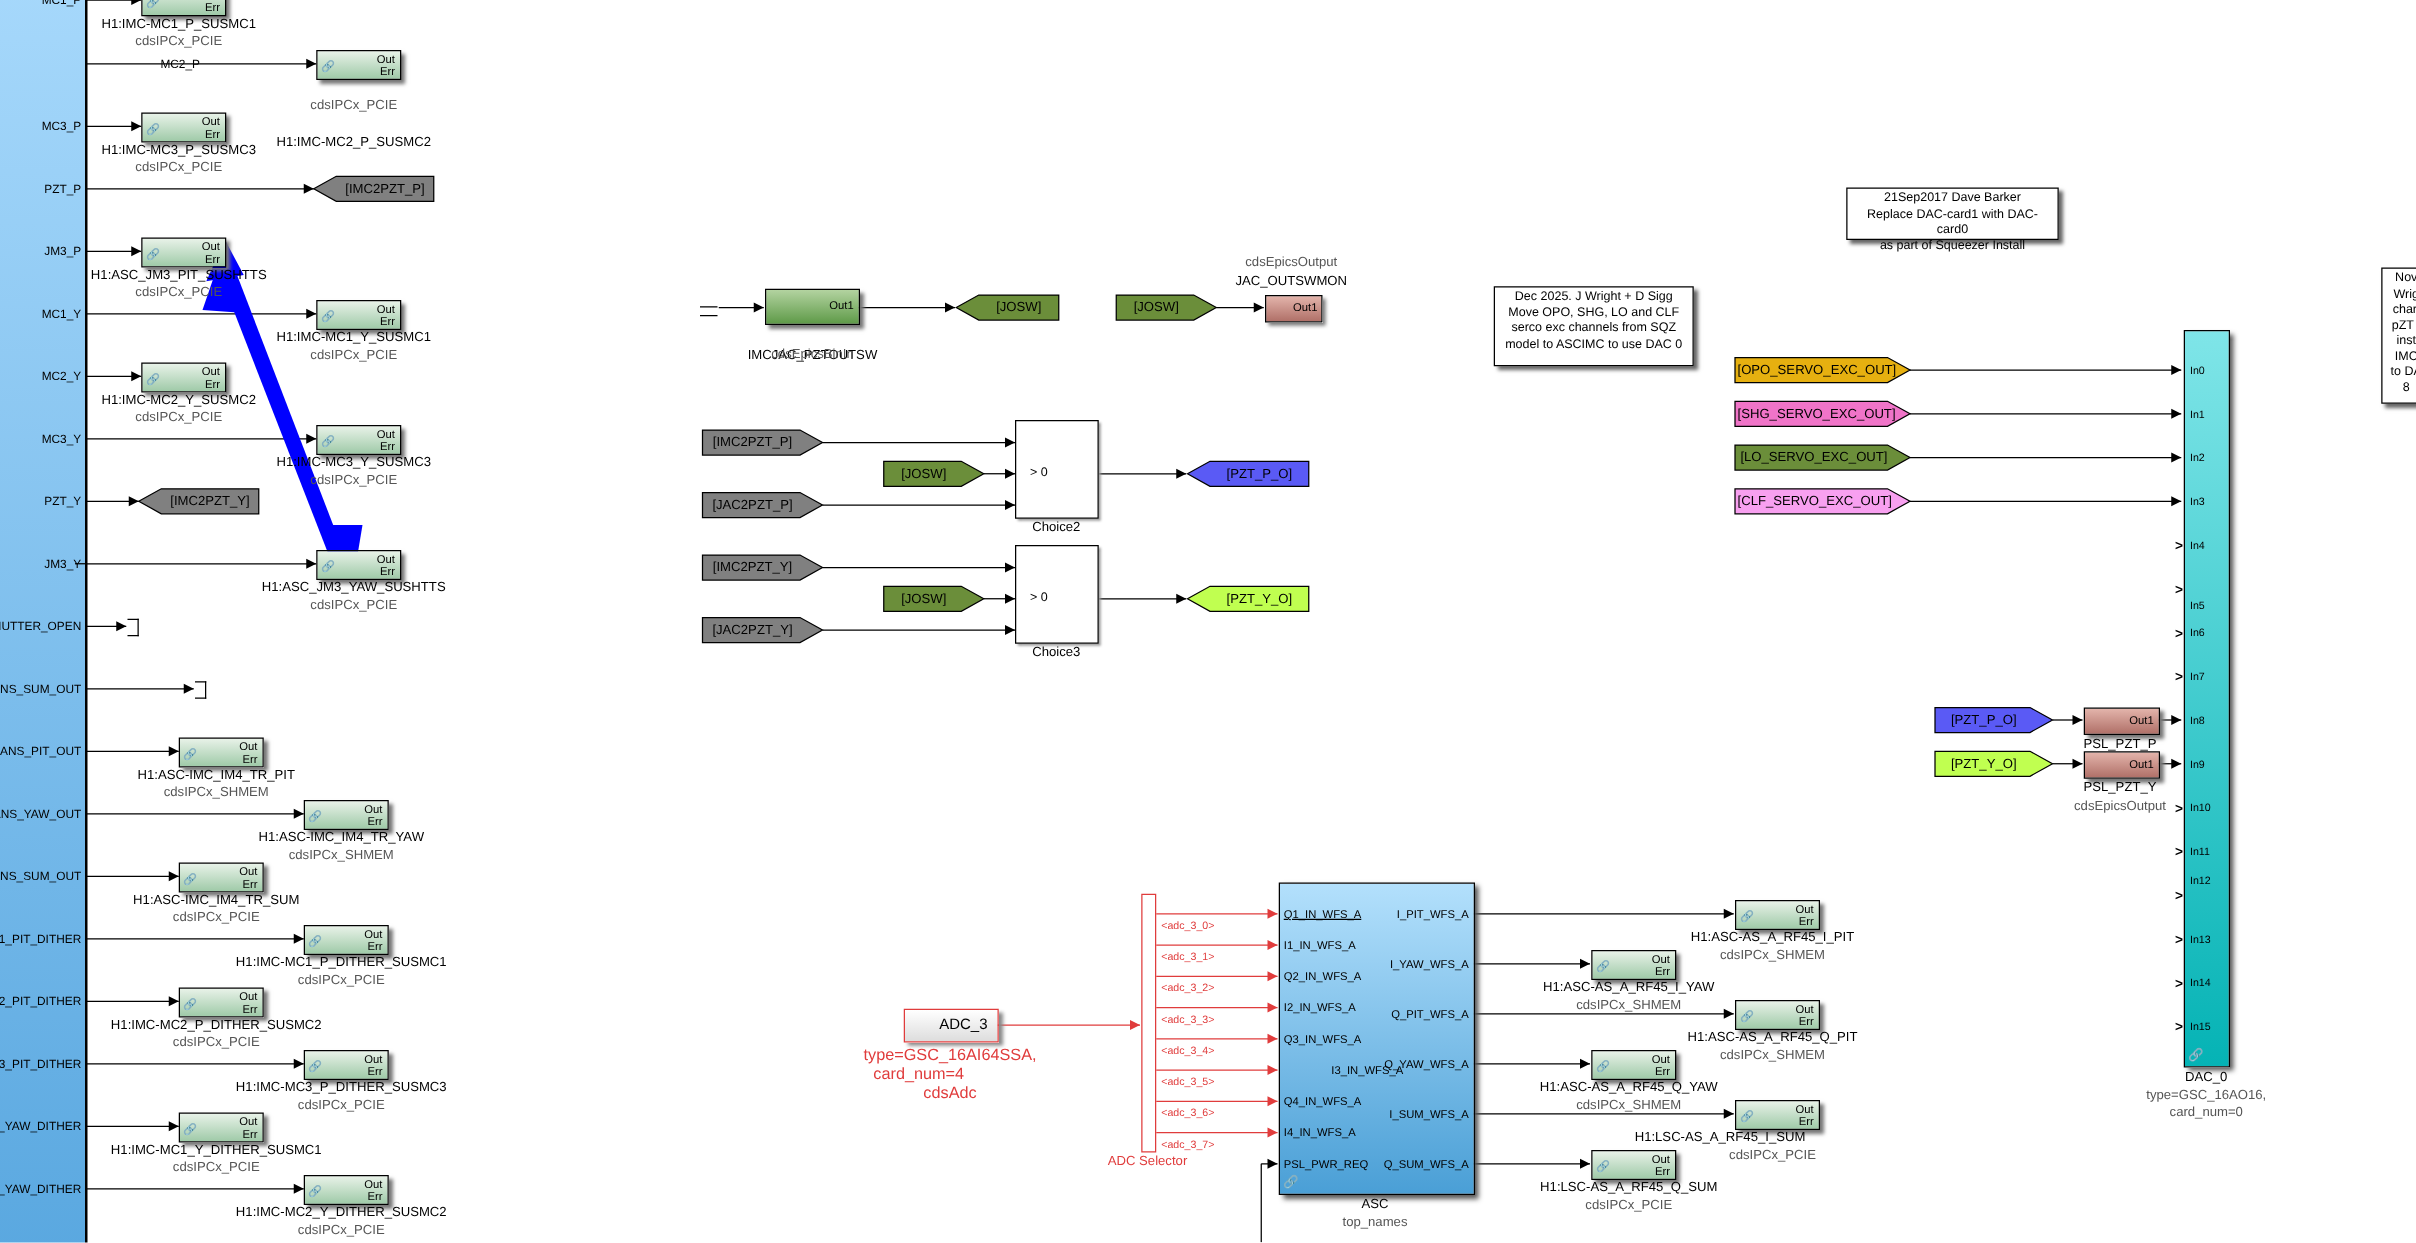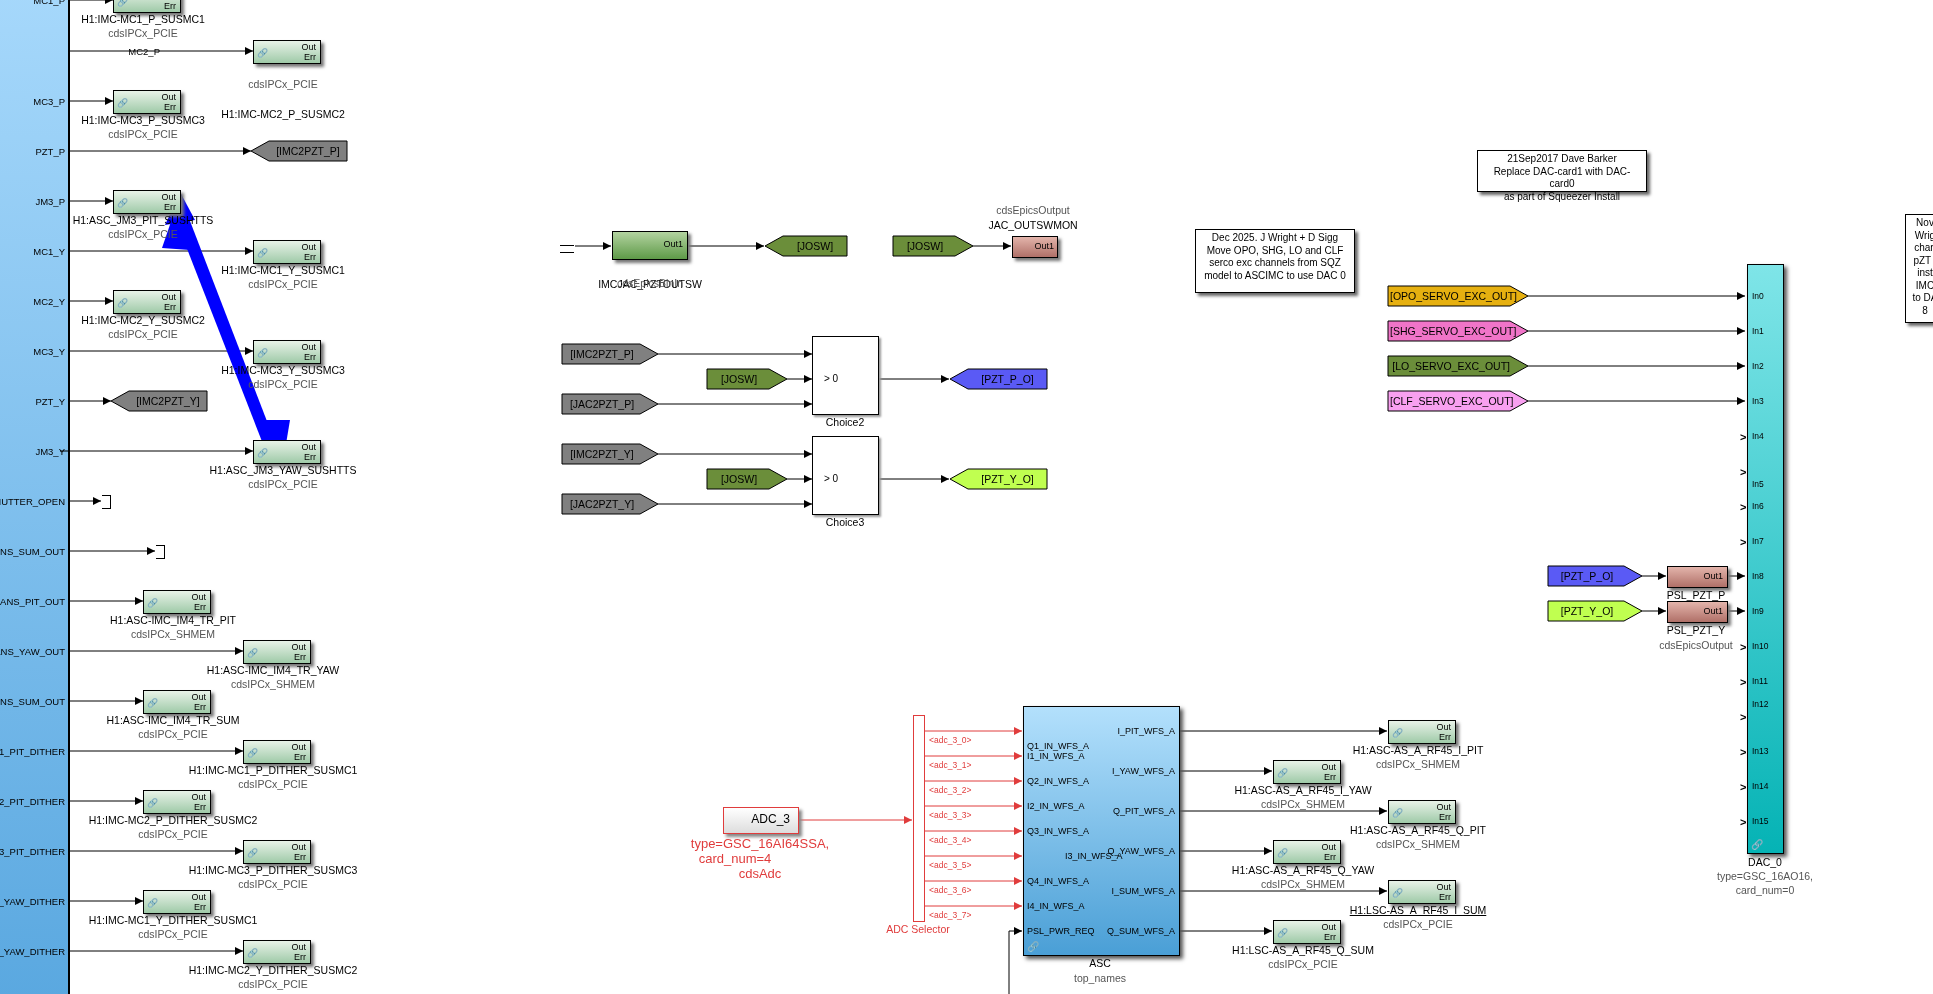--- a/index.html
+++ b/index.html
@@ -331,21 +331,21 @@
         <span class="e">Err</span>
         <span class="lk" style="font-size: 9px;">🔗</span>
       </div>
       <div class="lbl " style="left: 1303px; top: 864px;">H1:ASC-AS_A_RF45_Q_YAW</div>
       <div class="lbl sub" style="left: 1303px; top: 878px;">cdsIPCx_SHMEM</div>
       <div class="ipc" style="left: 1388px; top: 880px;">
         <span class="o">Out</span>
         <span class="e">Err</span>
         <span class="lk" style="font-size: 9px;">🔗</span>
       </div>
-      <div class="lbl " style="left: 1418px; top: 904px; text-decoration: underline;">H1:LSC-AS_A_RF45_I_SUM</div>
+      <div class="lbl " style="left: 1376px; top: 904px;">H1:LSC-AS_A_RF45_I_SUM</div>
       <div class="lbl sub" style="left: 1418px; top: 918px;">cdsIPCx_PCIE</div>
       <div class="ipc" style="left: 1273px; top: 920px;">
         <span class="o">Out</span>
         <span class="e">Err</span>
         <span class="lk" style="font-size: 9px;">🔗</span>
       </div>
       <div class="lbl " style="left: 1303px; top: 944px;">H1:LSC-AS_A_RF45_Q_SUM</div>
       <div class="lbl sub" style="left: 1303px; top: 958px;">cdsIPCx_PCIE</div>
       <div style="position: absolute; left: 102px; top: 495px; width: 8px; height: 12px; border-top: 1px solid rgb(0, 0, 0); border-right: 1px solid rgb(0, 0, 0); border-bottom: 1px solid rgb(0, 0, 0); border-left: none; border-image: initial;"></div>
       <div style="position: absolute; left: 156px; top: 545px; width: 8px; height: 12px; border-top: 1px solid rgb(0, 0, 0); border-right: 1px solid rgb(0, 0, 0); border-bottom: 1px solid rgb(0, 0, 0); border-left: none; border-image: initial;"></div>
@@ -456,21 +456,21 @@
       <div class="lbl red" style="left: 918px; top: 923px;">ADC Selector</div>
       <div class="red" style="position: absolute; left: 929px; top: 735px; font-size: 8.5px;">&lt;adc_3_0&gt;</div>
       <div class="red" style="position: absolute; left: 929px; top: 760px; font-size: 8.5px;">&lt;adc_3_1&gt;</div>
       <div class="red" style="position: absolute; left: 929px; top: 785px; font-size: 8.5px;">&lt;adc_3_2&gt;</div>
       <div class="red" style="position: absolute; left: 929px; top: 810px; font-size: 8.5px;">&lt;adc_3_3&gt;</div>
       <div class="red" style="position: absolute; left: 929px; top: 835px; font-size: 8.5px;">&lt;adc_3_4&gt;</div>
       <div class="red" style="position: absolute; left: 929px; top: 860px; font-size: 8.5px;">&lt;adc_3_5&gt;</div>
       <div class="red" style="position: absolute; left: 929px; top: 885px; font-size: 8.5px;">&lt;adc_3_6&gt;</div>
       <div class="red" style="position: absolute; left: 929px; top: 910px; font-size: 8.5px;">&lt;adc_3_7&gt;</div>
       <div class="asc">
-        <span class="pl" style="top: 34px;">Q1_IN_WFS_A</span>
+        <span class="pl" style="top: 19px; text-decoration: underline;">Q1_IN_WFS_A</span>
         <span class="pl" style="top: 44px;">I1_IN_WFS_A</span>
         <span class="pl" style="top: 69px;">Q2_IN_WFS_A</span>
         <span class="pl" style="top: 94px;">I2_IN_WFS_A</span>
         <span class="pl" style="top: 119px;">Q3_IN_WFS_A</span>
         <span class="pl" style="top: 144px; padding-left: 38px;">I3_IN_WFS_A</span>
         <span class="pl" style="top: 169px;">Q4_IN_WFS_A</span>
         <span class="pl" style="top: 194px;">I4_IN_WFS_A</span>
         <span class="pl" style="top: 219px;">PSL_PWR_REQ</span>
         <span class="pr" style="top: 19px;">I_PIT_WFS_A</span>
         <span class="pr" style="top: 59px;">I_YAW_WFS_A</span>

